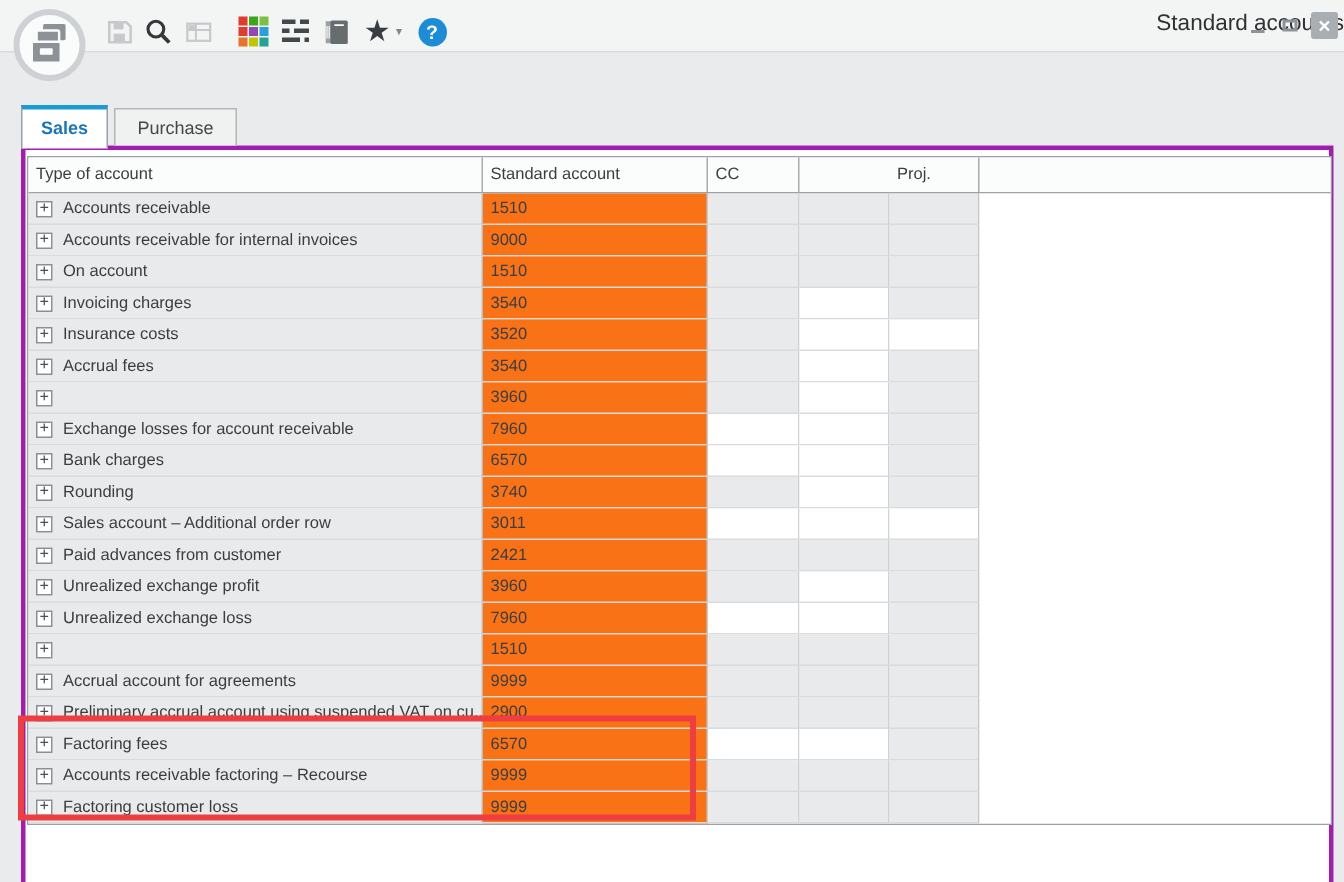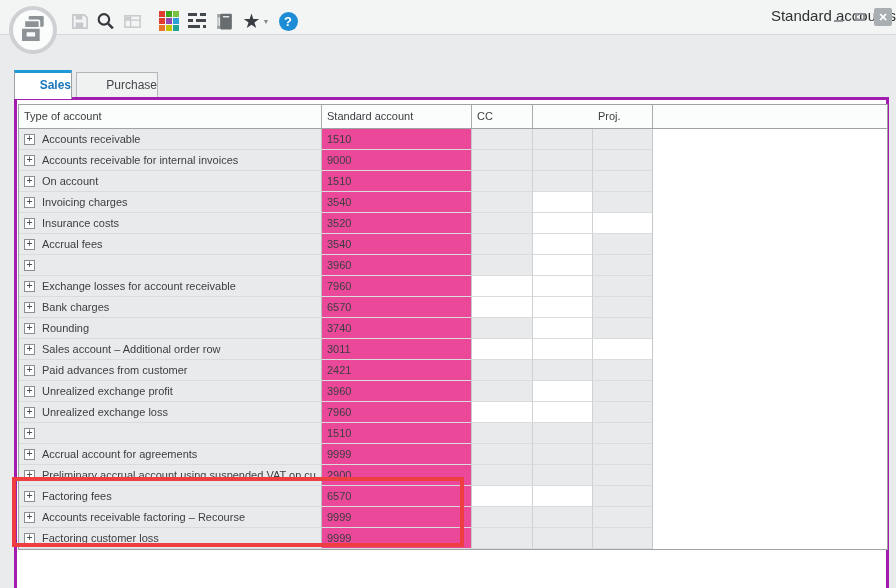--- a/index.html
+++ b/index.html
@@ -30,21 +30,21 @@
   .sliders i.r1a{left:1px;top:1px;width:9px;}   .sliders i.r1b{left:13px;top:1px;width:6px;}
   .sliders i.r2a{left:1px;top:7px;width:5px;}   .sliders i.r2b{left:9px;top:7px;width:10px;}
   .sliders i.r3a{left:1px;top:13px;width:12px;} .sliders i.r3b{left:16px;top:13px;width:3px;}
   .star-wrap{display:flex;align-items:center;}
   .star-glyph{font-size:20px;color:#383d41;line-height:20px;}
   .star-caret{font-size:7px;color:#85898c;margin-left:2px;}
   .help-circle{width:19px;height:19px;border-radius:50%;background:#1b8cd5;color:#fff;font-size:13px;
                font-weight:bold;display:flex;align-items:center;justify-content:center;}
 
   
-  .tab{position:absolute;box-sizing:border-box;text-align:right;font-size:12px;z-index:4;}
+  .tab{position:absolute;box-sizing:border-box;text-align:center;font-size:12px;z-index:4;}
   .tab.active{left:14px;top:70px;width:58px;height:29px;background:#ffffff;border:1px solid #9aa0a3;
               border-top:3px solid #1c9ad7;border-bottom:none;color:#1a76bc;font-weight:bold;line-height:25px;}
   .tab.t2{left:76px;top:72px;width:82px;height:25px;background:#f0f1f1;border:1px solid #b2b7b9;
           border-bottom:none;color:#43474a;line-height:24px;}
   .tab.t3{left:162px;top:72px;width:90px;height:25px;background:#f0f1f1;border:1px solid #b2b7b9;
           border-bottom:none;color:#43474a;line-height:24px;}
 
   
   .panel{position:absolute;left:14px;top:97px;width:875px;height:515px;background:#ffffff;
          border:3px solid #a21caf;box-sizing:border-box;z-index:1;}
@@ -54,21 +54,21 @@
          border:1px solid #9da2a5;box-sizing:content-box;font-size:11px;color:#3b3e40;}
   .thead{display:flex;height:23px;background:#fbfcfc;border-bottom:1px solid #9da2a5;}
   .th{box-sizing:border-box;border-right:1px solid #a7acae;line-height:22px;padding-left:5px;
       white-space:nowrap;overflow:hidden;}
   .th.h1{width:303px;} .th.h2{width:150px;} .th.h3{width:61px;} .th.h4{width:60px;margin-top:28px;} .th.h5{width:60px;}
   .th.hf{width:234px;border-right:none;}
   .trow{display:flex;height:21px;}
   .c{box-sizing:border-box;white-space:nowrap;overflow:hidden;line-height:20px;}
   .c1{width:303px;background:#e9eaeb;border-right:1px solid #b9bdbf;border-bottom:1px solid #d9dbdc;
       display:flex;align-items:center;}
-  .c2{width:150px;background:#ec4899;border-right:1px solid #c6cacb;border-bottom:1px solid #d9dbdc;padding-left:5px;}
+  .c2{width:150px;background:#f97316;border-right:1px solid #c6cacb;border-bottom:1px solid #d9dbdc;padding-left:5px;}
   .c3{width:61px;border-right:1px solid #ced2d3;}
   .c4{width:60px;border-right:1px solid #ced2d3;}
   .c5{width:60px;border-right:1px solid #c2c6c7;}
   .c3,.c4,.c5{background:#e9eaeb;border-bottom:1px solid #d9dbdc;}
   .c3.white,.c4.white,.c5.white{background:#ffffff;}
   .cf{width:234px;background:#ffffff;}
   .expand{flex:0 0 auto;width:11px;height:11px;margin:0 7px 0 5px;border:1px solid #898f92;background:#fff;
           box-sizing:border-box;font-size:10px;line-height:8px;text-align:center;color:#4b5053;
           font-family:"DejaVu Sans Mono",monospace;}
   .tlabel{white-space:nowrap;overflow:hidden;text-overflow:clip;padding-right:4px;}

